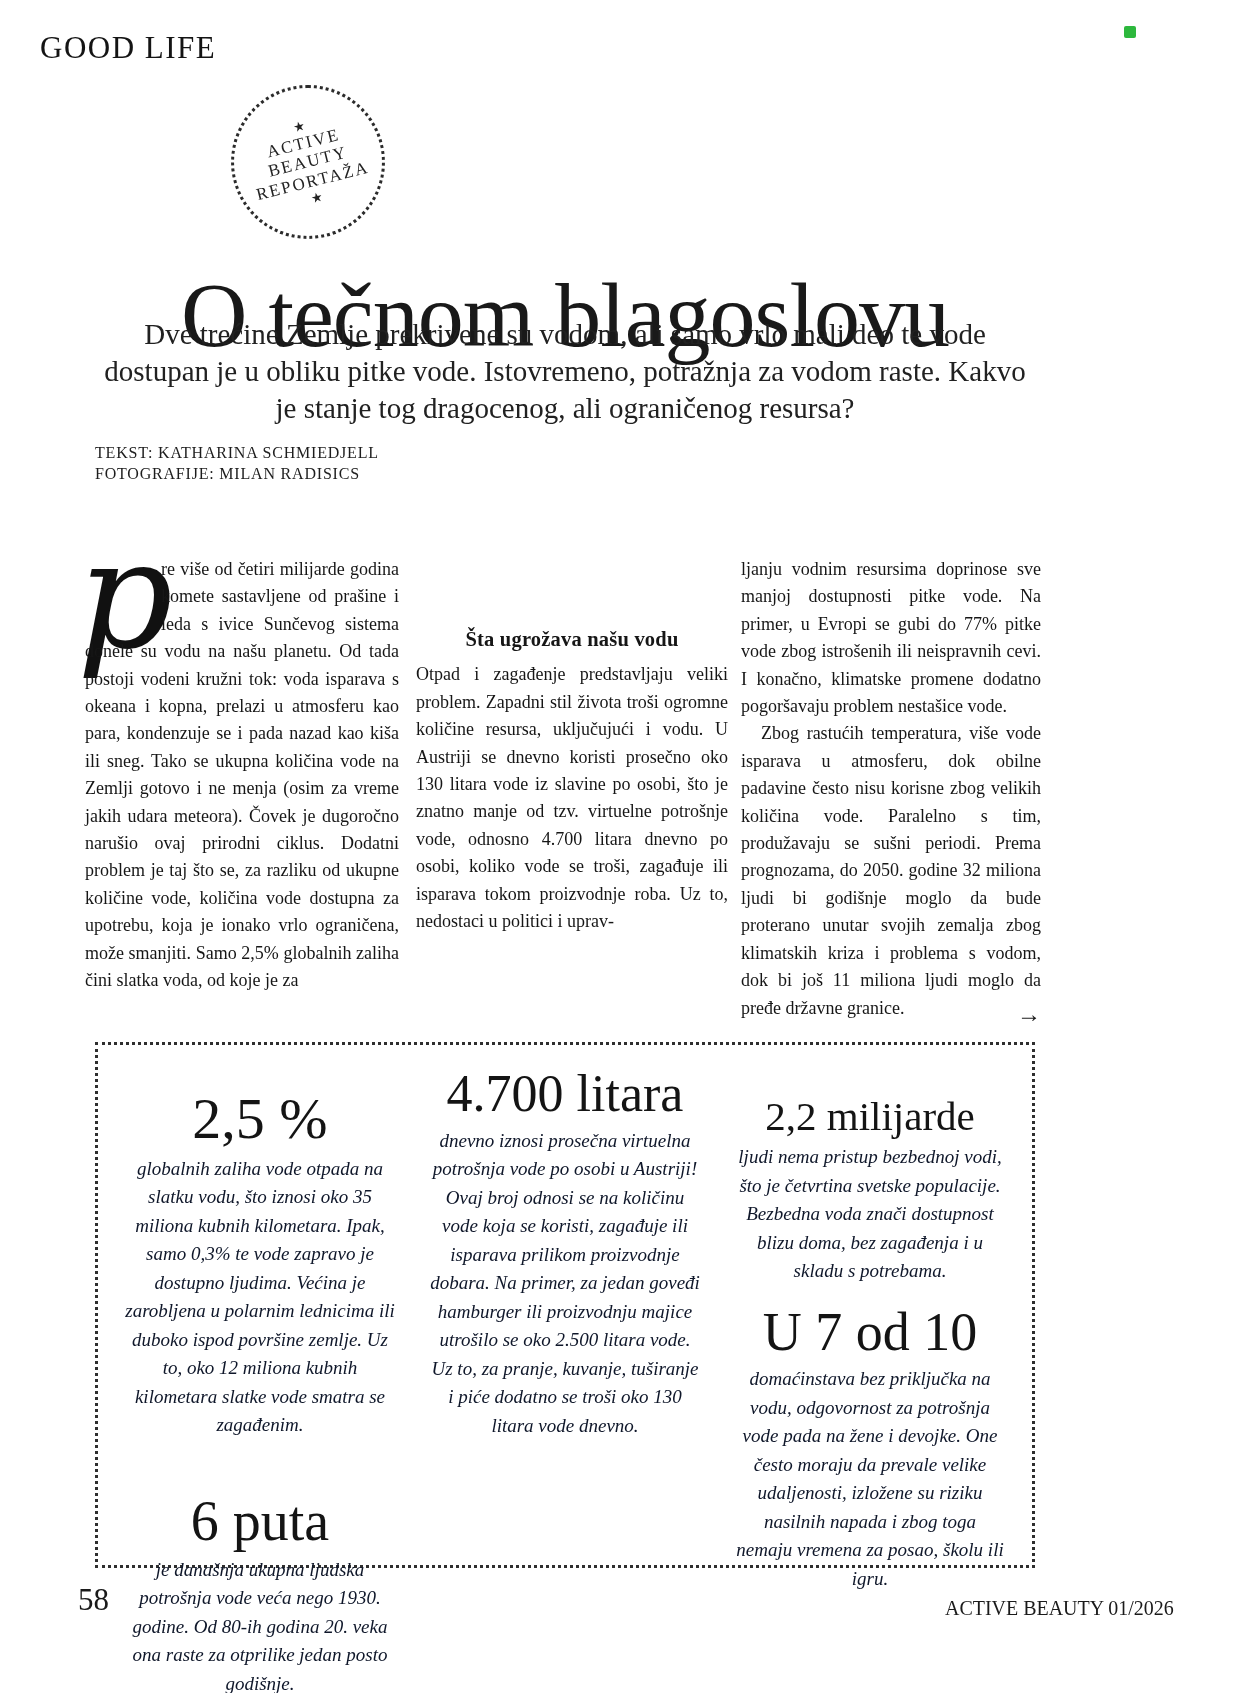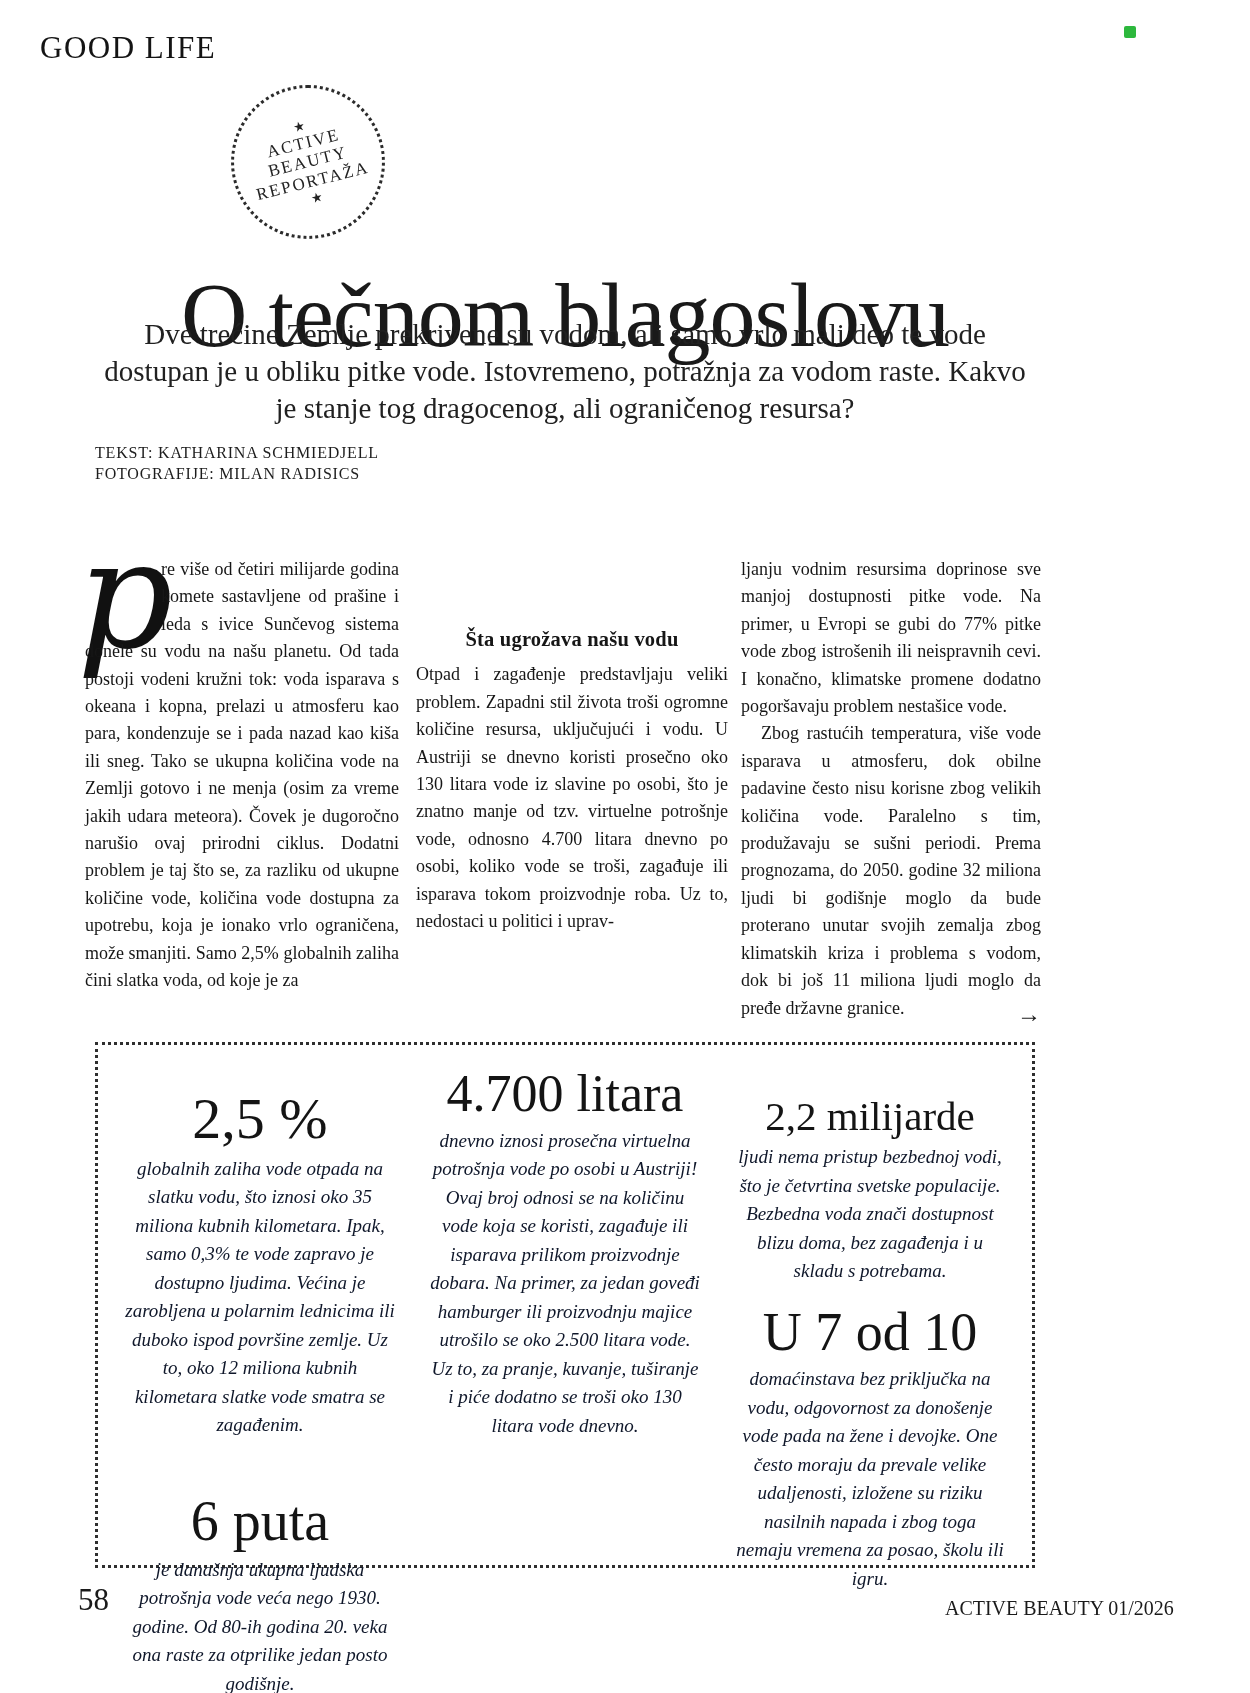--- a/index.html
+++ b/index.html
@@ -134,20 +134,20 @@
       <div class="stat-caption">je današnja ukupna ljudska potrošnja vode veća nego 1930. godine. Od 80-ih godina 20. veka ona raste za otprilike jedan posto godišnje.</div>
     </div>
     <div class="ib-col">
       <div class="stat-value v-4700">4.700 litara</div>
       <div class="stat-caption">dnevno iznosi prosečna virtuelna potrošnja vode po osobi u Austriji! Ovaj broj odnosi se na količinu vode koja se koristi, zagađuje ili isparava prilikom proizvodnje dobara. Na primer, za jedan goveđi hamburger ili proizvodnju majice utrošilo se oko 2.500 litara vode. Uz to, za pranje, kuvanje, tuširanje i piće dodatno se troši oko 130 litara vode dnevno.</div>
     </div>
     <div class="ib-col">
       <div class="stat-value v-22">2,2 milijarde</div>
       <div class="stat-caption">ljudi nema pristup bezbednoj vodi, što je četvrtina svetske populacije. Bezbedna voda znači dostupnost blizu doma, bez zagađenja i u skladu s potrebama.</div>
       <div class="stat-value v-7od10">U 7 od 10</div>
-      <div class="stat-caption">domaćinstava bez priključka na vodu, odgovornost za donošenje vode pada na žene i devojke. One često moraju da prevale velike udaljenosti, izložene su riziku nasilnih napada i zbog toga nemaju vremena za posao, školu ili igru.</div>
+      <div class="stat-caption">domaćinstava bez priključka na vodu, odgovornost za potrošnja vode pada na žene i devojke. One često moraju da prevale velike udaljenosti, izložene su riziku nasilnih napada i zbog toga nemaju vremena za posao, školu ili igru.</div>
     </div>
   </div>
 
   <div class="page-number">58</div>
   <div class="footer-right">ACTIVE BEAUTY 01/2026</div>
 
 </div>
 
 </body></html>

